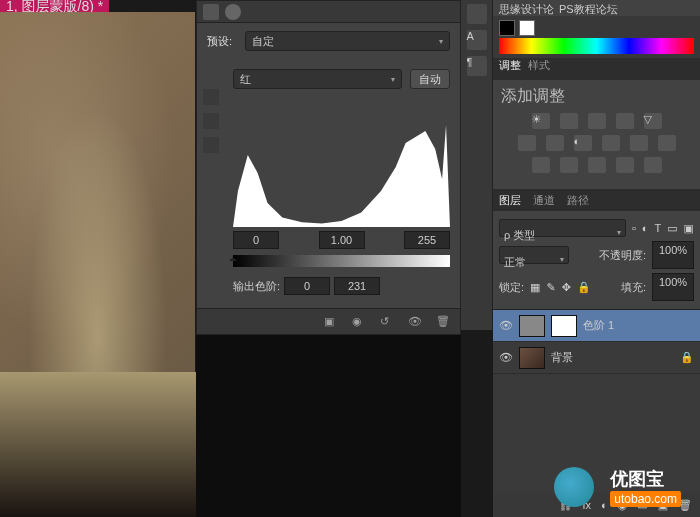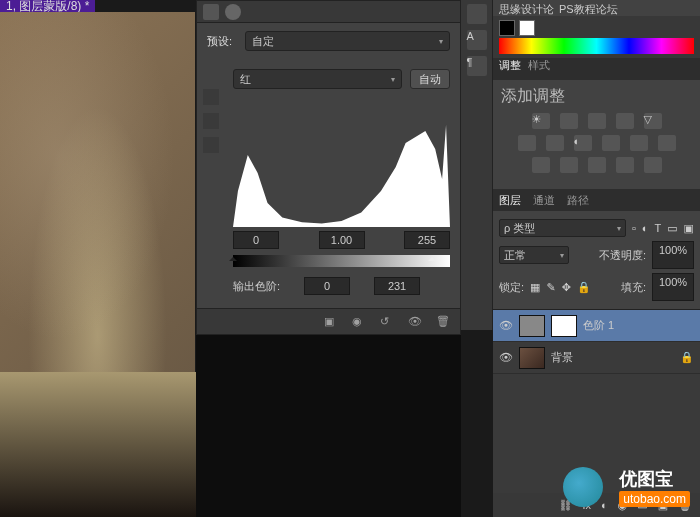--- a/index.html
+++ b/index.html
@@ -1,69 +1,69 @@
 <!DOCTYPE html>
 <html><head>
 <meta charset="utf-8">
 <style>
 *{margin:0;padding:0;box-sizing:border-box;font-family:"Microsoft YaHei",sans-serif;font-size:11px;color:#ccc}
 body{background:#1a1a1a;width:700px;height:517px;overflow:hidden;position:relative}
 .canvas{position:absolute;left:0;top:12px;width:195px;height:360px;background:linear-gradient(135deg,#8b7355,#6b5a45);overflow:hidden}
 .canvas::before{content:"";position:absolute;inset:0;background:radial-gradient(ellipse at 30% 40%,rgba(200,180,150,.3),transparent 60%),radial-gradient(ellipse at 50% 90%,rgba(255,240,180,.4),transparent 50%)}
-.tab-bar{position:absolute;left:0;top:0;height:12px;background:#4c1d95;padding:0 6px;font-size:12px;color:#ddd;line-height:12px}
+.tab-bar{position:absolute;left:0;top:0;height:12px;background:#be185d;padding:0 6px;font-size:14px;color:#ddd;line-height:12px}
 .levels{position:absolute;left:196px;top:0;width:265px;height:335px;background:#424242;border:1px solid #222}
 .levels-head{height:22px;background:#383838;border-bottom:1px solid #222;display:flex;align-items:center;padding:0 6px;gap:6px}
 .tab-icon{width:16px;height:16px;background:#555;border-radius:2px}
 .levels-body{padding:8px 10px}
 .row{display:flex;align-items:center;gap:8px;margin-bottom:18px}
 .lbl{min-width:30px;color:#ddd}
 .select{flex:1;height:20px;background:#333;border:1px solid #222;border-radius:3px;padding:0 6px;display:flex;align-items:center;justify-content:space-between}
 .select::after{content:"▾";font-size:8px;color:#999}
 .btn{height:20px;padding:0 8px;background:#505050;border:1px solid #2a2a2a;border-radius:3px;display:flex;align-items:center;color:#ddd}
 .histo{position:relative;height:120px;margin:6px 0 4px 26px}
 .histo svg{width:100%;height:100%}
 .eyedroppers{position:absolute;left:6px;top:88px;width:18px;display:flex;flex-direction:column;gap:8px}
 .eyedrop{width:16px;height:16px;background:#3a3a3a}
 .nums{display:flex;justify-content:space-between;margin:2px 0 6px 26px}
 .nbox{width:46px;height:18px;background:#2a2a2a;border:1px solid #1a1a1a;text-align:center;line-height:16px}
 .grad{height:12px;margin:4px 0 10px 26px;background:linear-gradient(90deg,#000,#fff);position:relative}
 .grad .tri{position:absolute;top:-2px;width:0;height:0;border:4px solid transparent;border-bottom-color:#888}
-.outrow{display:flex;align-items:center;gap:24px;margin:8px 0 4px 26px}
+.outrow{display:flex;align-items:center;gap:4px;margin:8px 0 4px 26px}
 .levels-foot{position:absolute;bottom:0;left:0;right:0;height:26px;background:#383838;border-top:1px solid #222;display:flex;justify-content:flex-end;align-items:center;gap:14px;padding:0 10px}
 .foot-ico{width:14px;height:14px;opacity:.7}
 .rail{position:absolute;left:461px;top:0;width:32px;height:330px;background:#383838;border-right:1px solid #222;display:flex;flex-direction:column;align-items:center;gap:6px;padding-top:4px}
 .rail-ico{width:20px;height:20px;background:#4a4a4a;border-radius:2px}
 .right{position:absolute;left:493px;top:0;right:0;height:517px;background:#424242;display:flex;flex-direction:column}
 .watermark-top{height:16px;font-size:9px;color:#999;padding:2px 6px;display:flex;justify-content:space-between}
 .swatch{height:42px;background:#383838;padding:4px 6px}
 .spectrum{height:16px;background:linear-gradient(90deg,red,#ff0,#0f0,#0ff,#00f,#f0f,red);margin:2px 0}
 .panel-tabs{height:22px;background:#2d2d2d;display:flex;align-items:flex-start;padding:0 6px;gap:7px}
 .panel-tabs span{color:#999}
 .panel-tabs .active{color:#eee}
 .adjust{padding:6px 8px 10px;background:#424242}
 .icon-row{display:flex;gap:10px;margin:6px 0;justify-content:center}
 .adj-ico{width:18px;height:16px;background:#555;border-radius:2px}
 .layers{flex:1;background:#424242;display:flex;flex-direction:column}
 .lay-tabs{height:22px;background:#2d2d2d;display:flex;align-items:center;padding:0 6px;gap:12px}
 .lay-tabs .active{color:#eee}
 .lay-tabs span{color:#999}
 .lay-opts{padding:4px 6px;background:#424242}
 .lay-row{display:flex;align-items:center;gap:6px;margin:4px 0}
-.mini-sel{flex:1;height:18px;background:#333;border:1px solid #222;border-radius:2px;padding:0 4px;display:flex;align-items:center;justify-content:space-between}
+.mini-sel{flex:1;height:18px;background:#333;border:1px solid #222;border-radius:2px;padding:8px 4px;display:flex;align-items:flex-start;justify-content:space-between}
 .mini-sel::after{content:"▾";font-size:8px;color:#999}
 .pct{width:42px;height:28px;background:#2a2a2a;border:1px solid #1a1a1a;text-align:center;line-height:16px}
 .lay-list{flex:1;background:#3a3a3a;border-top:1px solid #222}
 .layer{display:flex;align-items:center;height:32px;border-bottom:1px solid #2d2d2d;padding:0 6px;gap:6px}
 .layer.sel{background:#5a7aa8}
 .eye{width:14px;height:14px}
 .thumb{width:26px;height:22px;background:#aaa;border:1px solid #111}
 .thumb.mask{background:#fff}
 .thumb.bg{background:linear-gradient(135deg,#6b5040,#3a2820)}
 .lay-foot{height:24px;background:#383838;display:flex;justify-content:flex-end;align-items:center;gap:10px;padding:0 8px}
-.utb{position:absolute;right:10px;bottom:10px;display:flex;align-items:center;gap:16px}
+.utb{position:absolute;right:19px;bottom:10px;display:flex;align-items:center;gap:16px}
 .utb-logo{width:40px;height:40px;background:radial-gradient(circle at 40% 40%,#4ac,#289);border-radius:50%}
 .utb-txt{font-size:18px;font-weight:bold;color:#fff}
 .utb-url{font-size:12px;color:#fff;background:#ff7f00;padding:1px 4px;border-radius:2px}
 .dark{position:absolute;left:196px;top:335px;width:265px;bottom:0;background:#0d0d0d}
 .floor{position:absolute;left:0;top:372px;width:196px;bottom:0;background:linear-gradient(180deg,#a89870,#1a1410)}
 </style>
 </head>
 <body>
 
 <div class="tab-bar">1, 图层蒙版/8) *</div>

